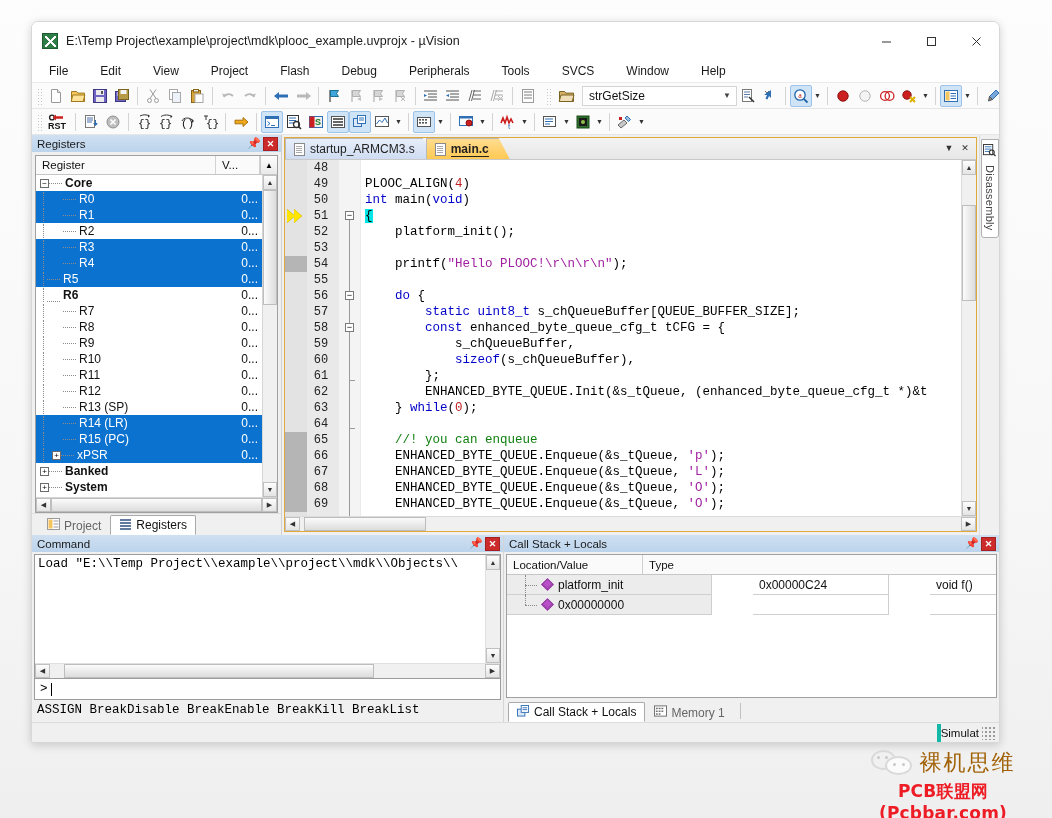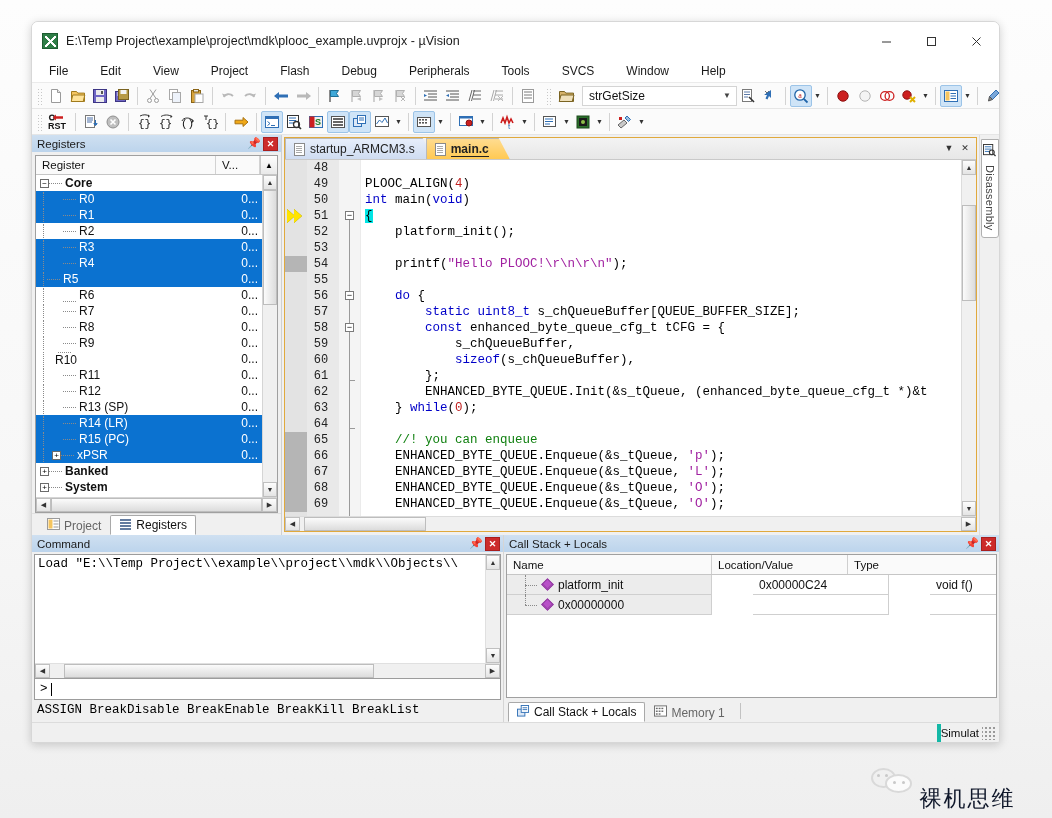--- a/index.html
+++ b/index.html
@@ -530,23 +530,22 @@
   .wm-b1 {
     position:absolute; left:0; top:0; width:25px;height:20px;border-radius:50%;
     border:2px solid #d9d9d9;
   }
   .wm-b2 {
     position:absolute; left:14px; top:6px; width:27px;height:19px;border-radius:50%;
     border:2px solid #d9d9d9; background:#fbfbfb;
   }
   .wm-dot { position:absolute; width:3px;height:3px;border-radius:50%;background:#c9c9c9; }
   .wm-cn {
-    font-size:22px; color:#0f172a; letter-spacing:2px;
+    font-size:22px; color:#a16207; letter-spacing:2px;
     font-family:"DejaVu Sans", sans-serif;
-    margin-top:36px;
   }
   .wm-row2 {
     margin-top:2px;
     font-size:17px; font-weight:bold; color:#ee1c25;
     font-family:"DejaVu Sans", sans-serif;
     letter-spacing:0.2px;
   }
 </style>
 </head>
 <body>
@@ -1135,21 +1134,21 @@
                   <div class="reg-row sel">
                     <span style="display:inline-flex;align-items:center;padding-left:0;position:relative;">
                       <span class="vguide" style="left:7px;"></span>
                       <span style="width:11px;display:inline-block"></span>
                       <span class="reg-dash"></span>
                       <span class="reg-label">R5</span>
                     </span>
                     <span class="reg-value">0...</span>
                   </div>
                   <div class="reg-row">
-                    <span style="display:inline-flex;align-items:flex-end;padding-left:16px;position:relative;">
+                    <span style="display:inline-flex;align-items:flex-end;padding-left:0;position:relative;font-weight:bold;">
                       <span class="vguide" style="left:7px;"></span>
                       <span style="width:11px;display:inline-block"></span>
                       <span class="reg-dash"></span>
                       <span class="reg-label">R6</span>
                     </span>
                     <span class="reg-value">0...</span>
                   </div>
                   <div class="reg-row">
                     <span style="display:inline-flex;align-items:center;padding-left:16px;position:relative;">
                       <span class="vguide" style="left:7px;"></span>
@@ -1171,21 +1170,21 @@
                   <div class="reg-row">
                     <span style="display:inline-flex;align-items:center;padding-left:16px;position:relative;">
                       <span class="vguide" style="left:7px;"></span>
                       <span style="width:11px;display:inline-block"></span>
                       <span class="reg-dash"></span>
                       <span class="reg-label">R9</span>
                     </span>
                     <span class="reg-value">0...</span>
                   </div>
                   <div class="reg-row">
-                    <span style="display:inline-flex;align-items:center;padding-left:16px;position:relative;flex-direction:column;">
+                    <span style="display:inline-flex;align-items:center;padding-left:16px;position:relative;">
                       <span class="vguide" style="left:7px;"></span>
                       <span style="width:11px;display:inline-block"></span>
                       <span class="reg-dash"></span>
                       <span class="reg-label">R10</span>
                     </span>
                     <span class="reg-value">0...</span>
                   </div>
                   <div class="reg-row">
                     <span style="display:inline-flex;align-items:center;padding-left:16px;position:relative;">
                       <span class="vguide" style="left:7px;"></span>
@@ -1448,21 +1447,20 @@
           <span>Call Stack + Locals</span>
           <span class="cap-tools">
             <span class="cap-pin">📌</span>
             <span class="cap-close">✕</span>
           </span>
         </div>
 
         <div class="cs-body">
           <div class="cs-frame">
             <div class="cs-head">
-              <div class="col" style="width:205px">Name</div>
               <div class="col" style="width:136px">Location/Value</div>
               <div class="col" style="flex:1 1 auto;border-right:none">Type</div>
             </div>
 
             <div class="cs-row">
               <div class="cell name" style="width:205px">
                 <span class="cs-tree" style="display:inline-block;height:20px;position:relative;">
                   <span style="position:absolute;left:12px;top:0;bottom:0;border-left:1px dotted #8a8a8a;"></span>
                   <span style="position:absolute;left:12px;top:10px;width:12px;border-top:1px dotted #8a8a8a;"></span>
                 </span>

